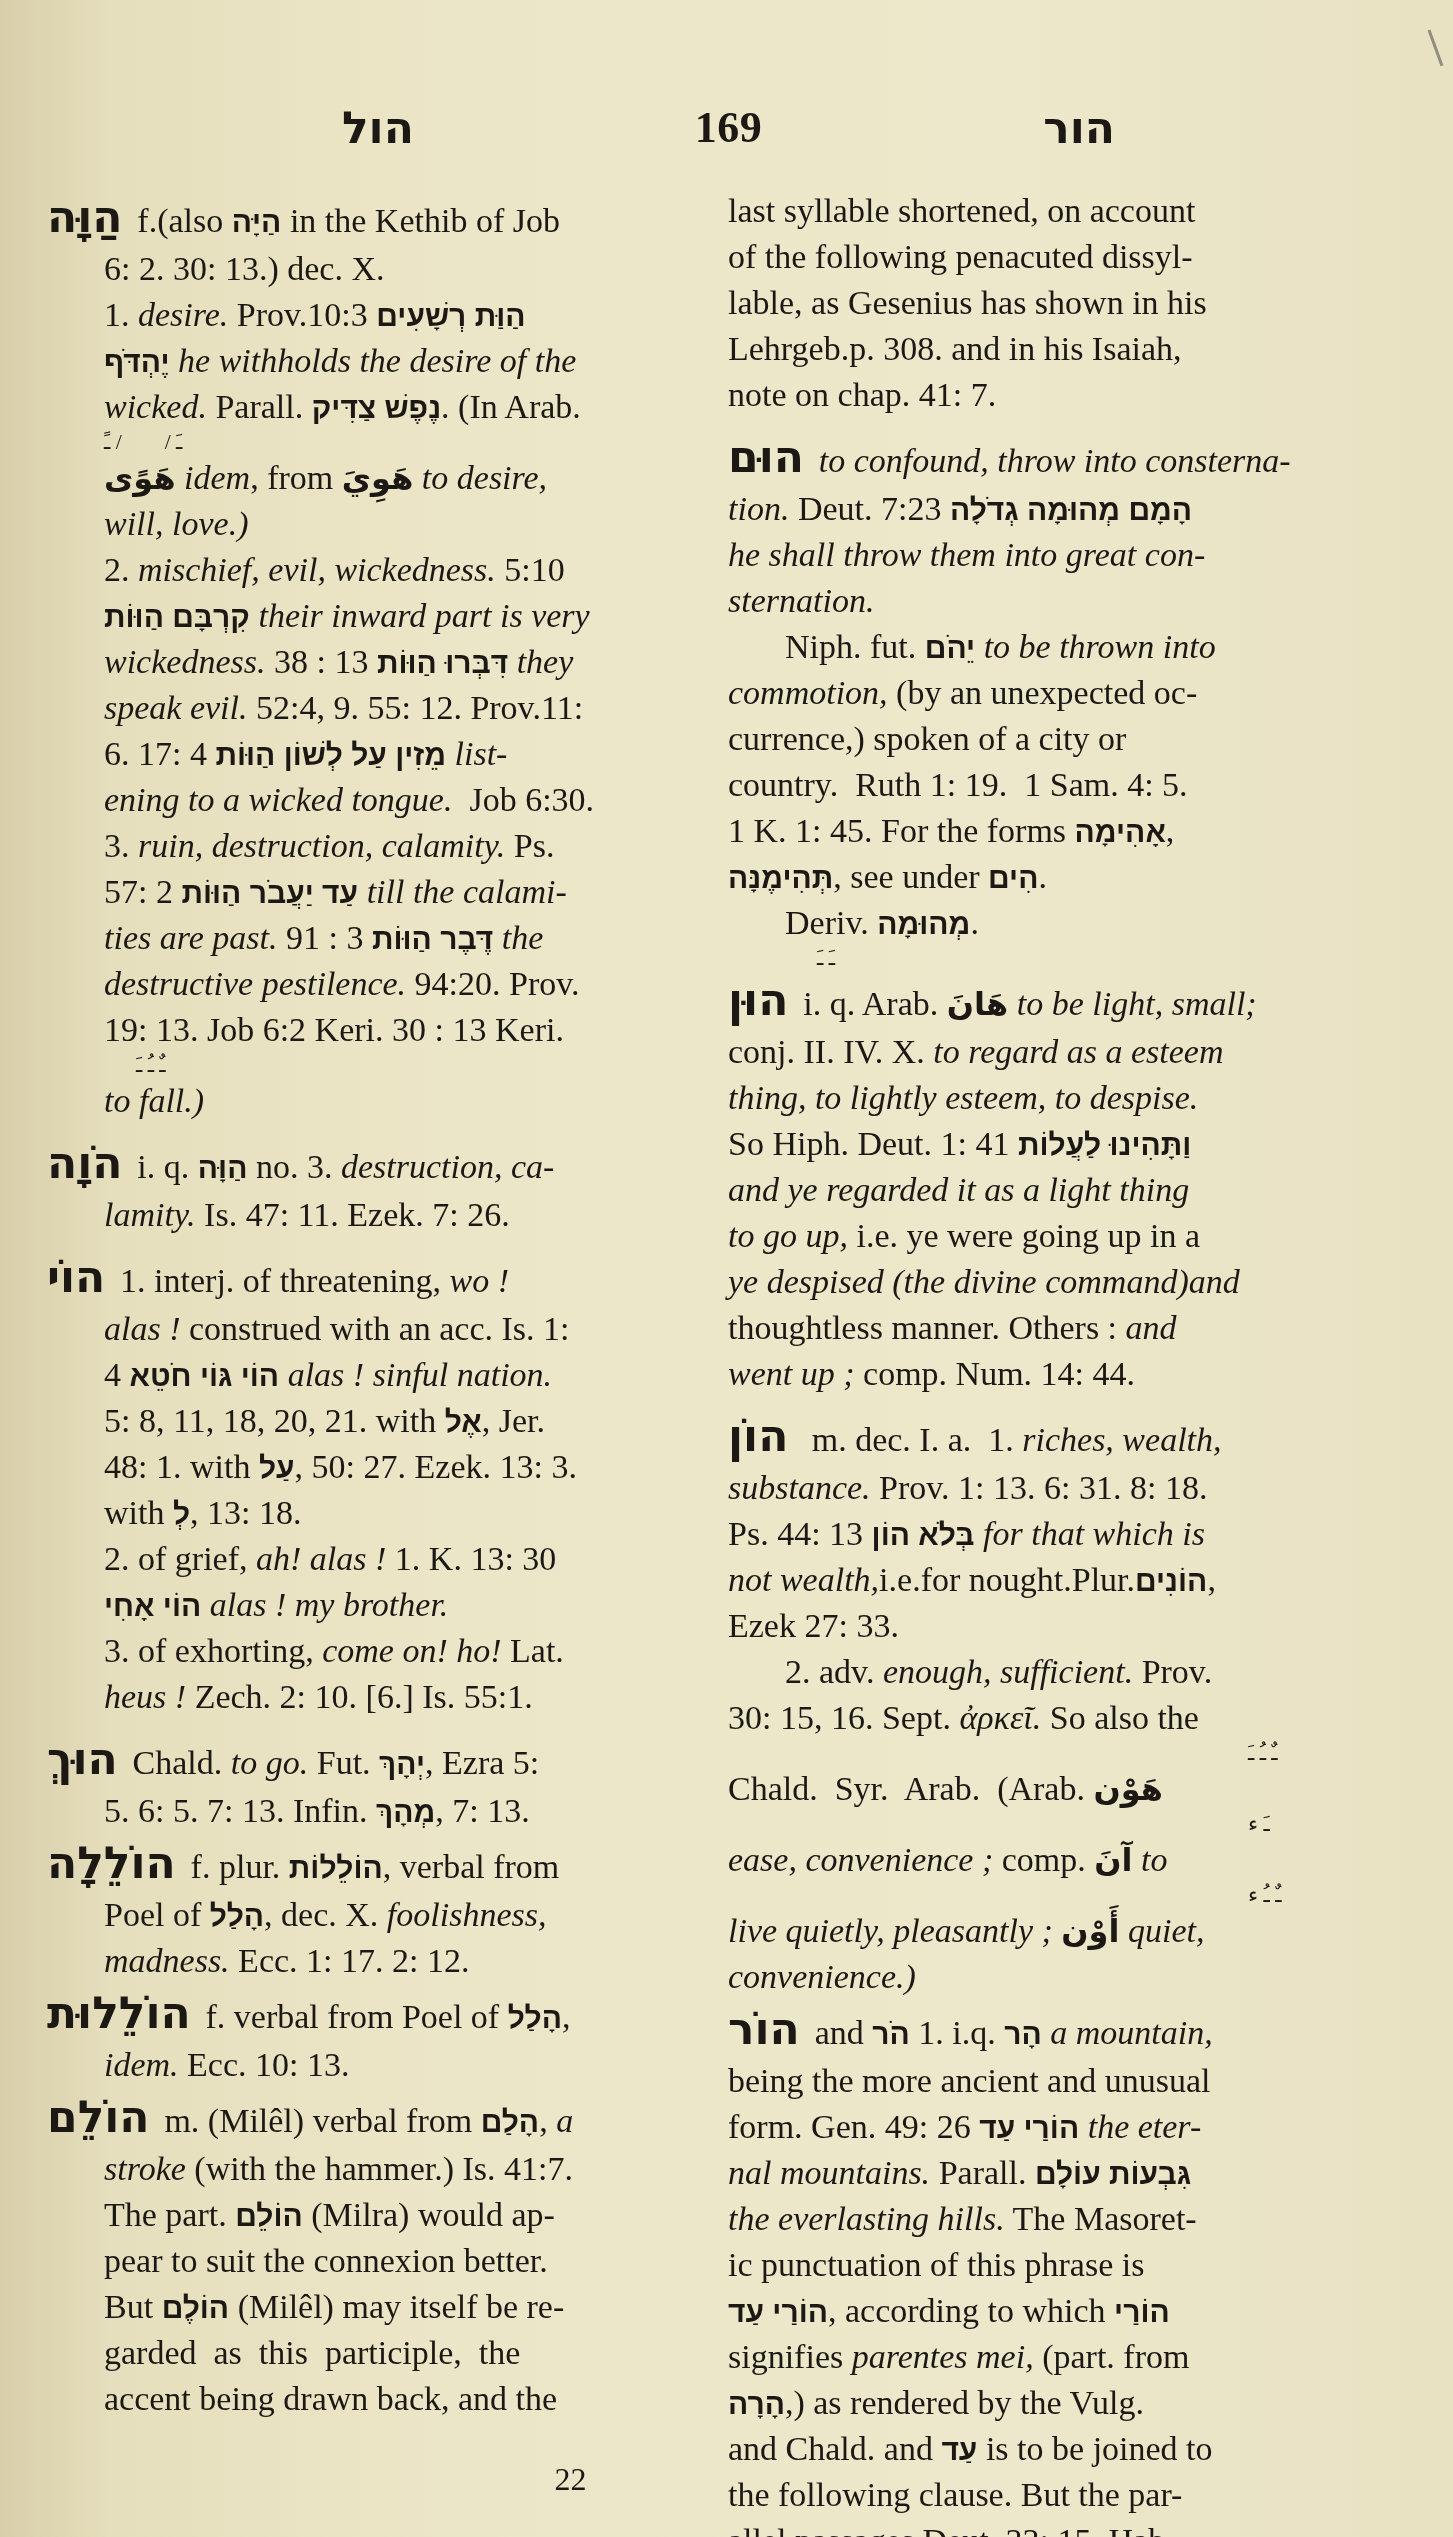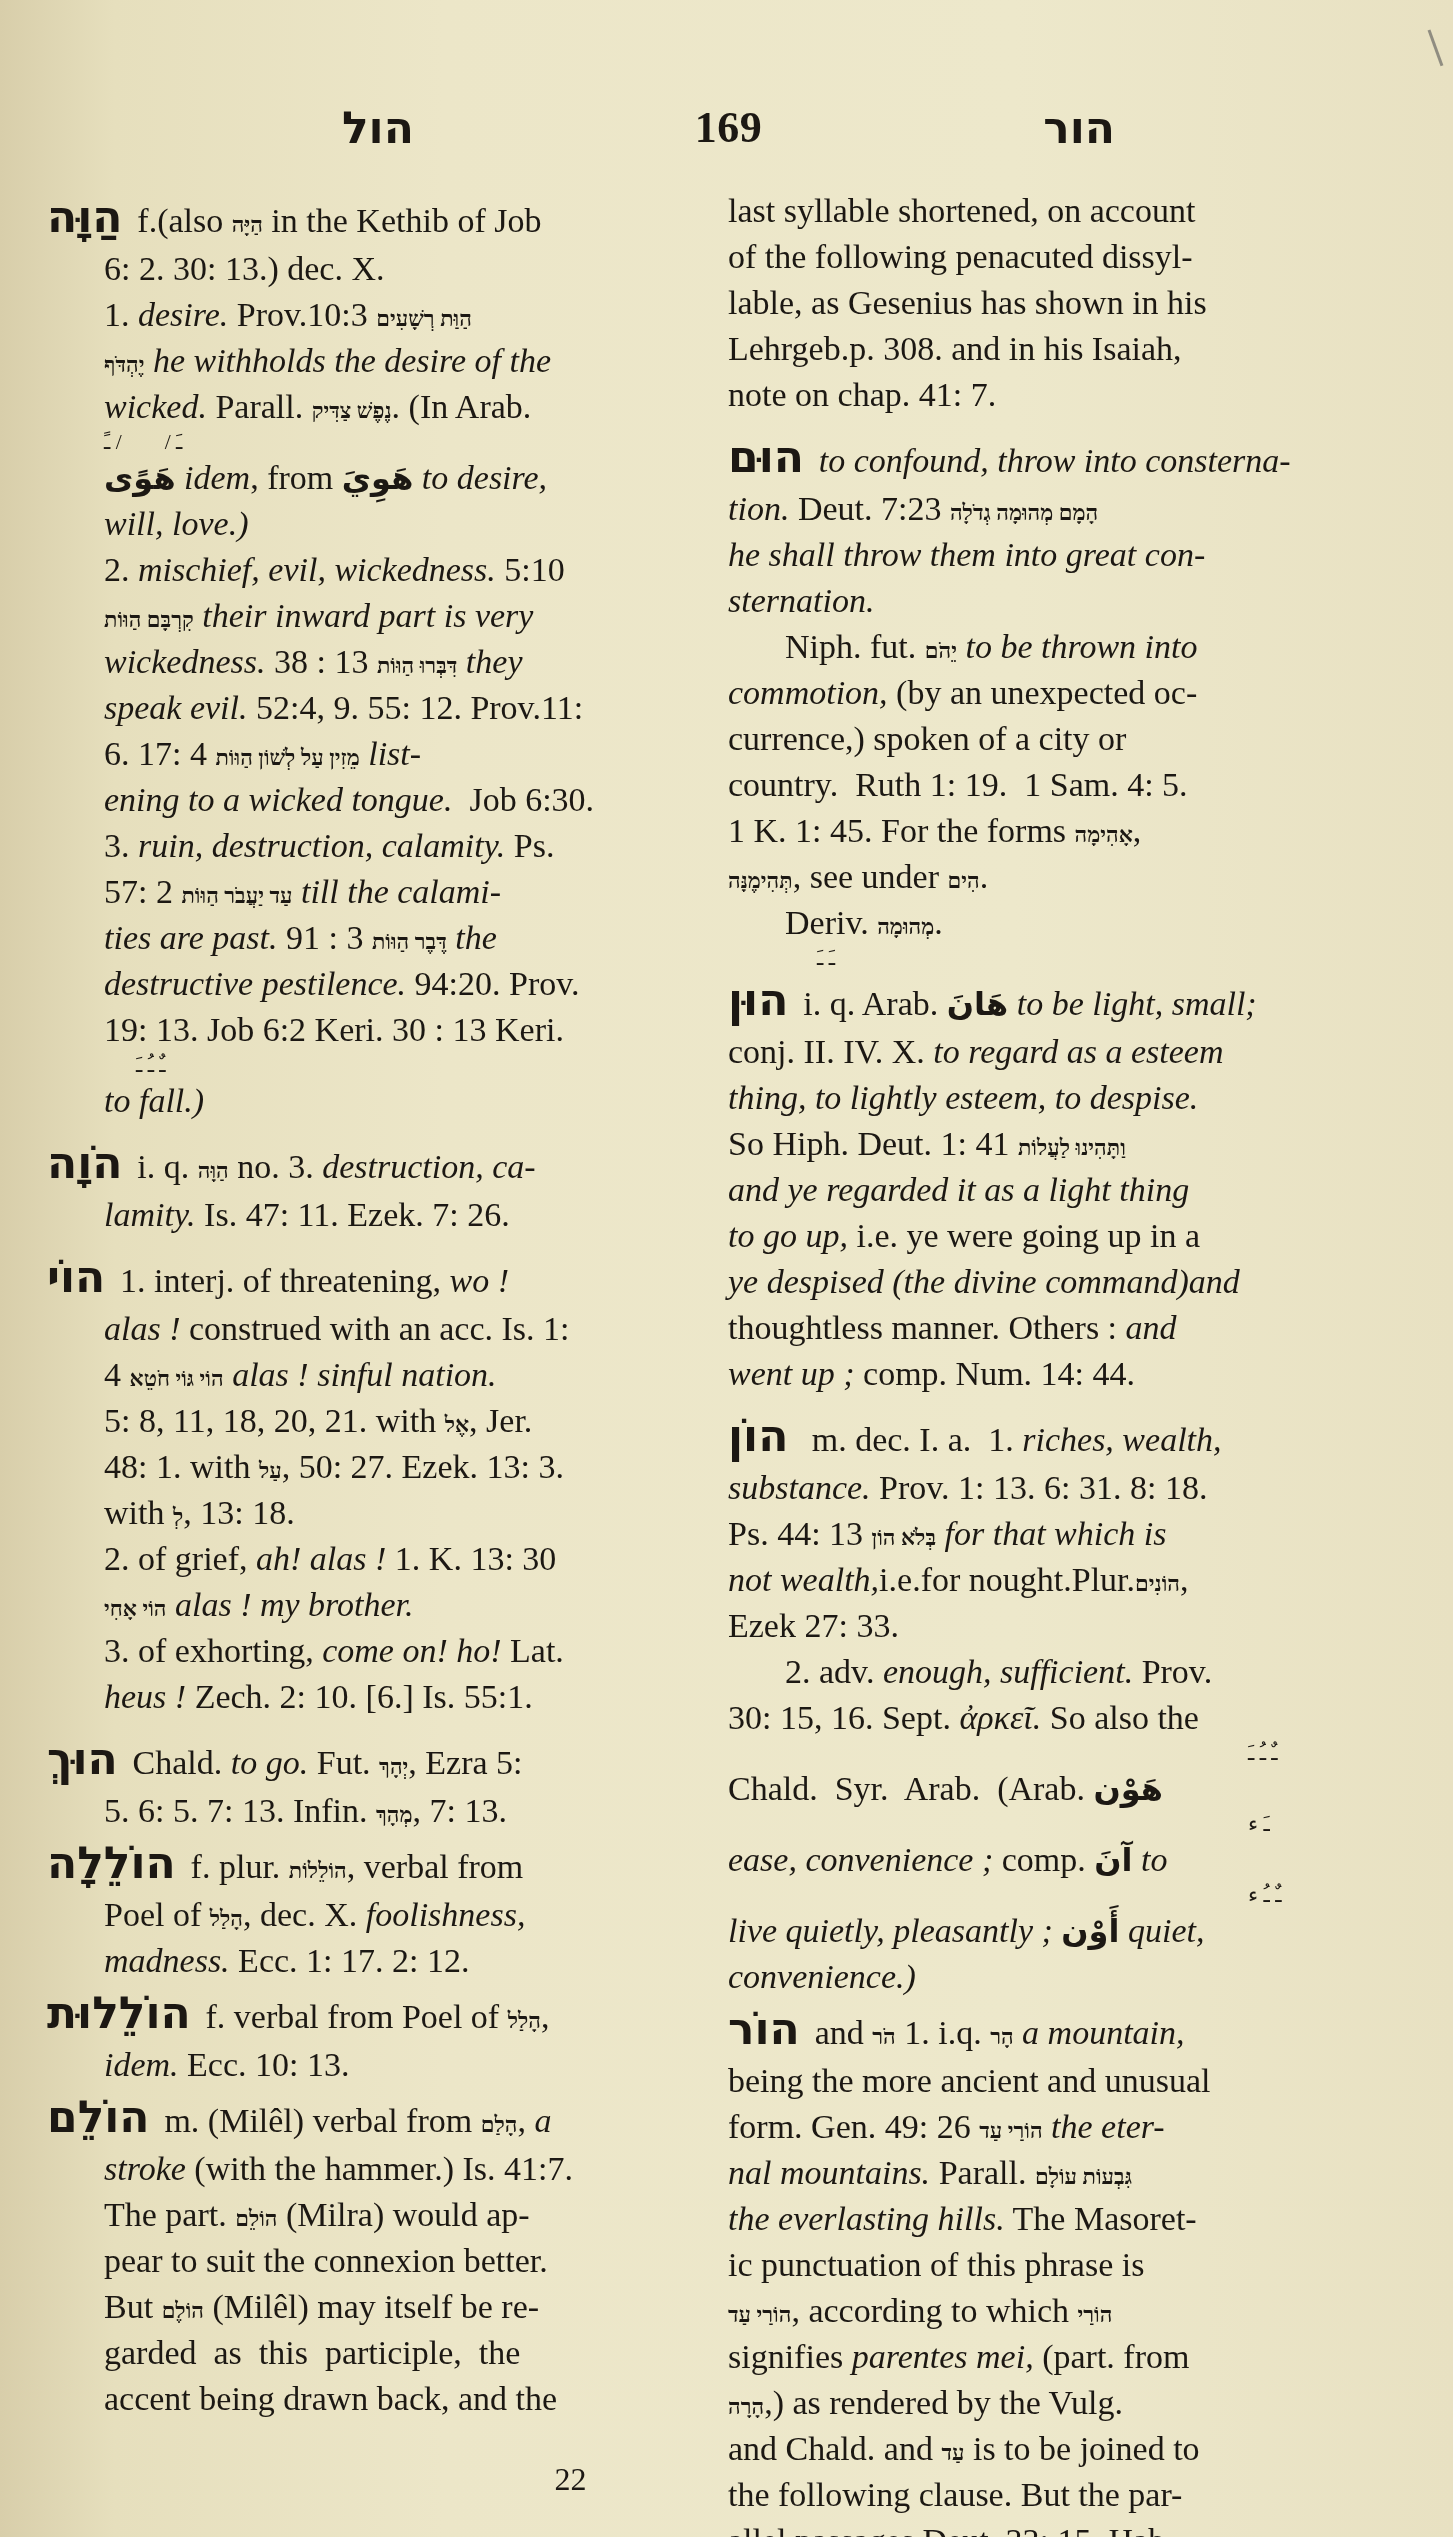--- a/index.html
+++ b/index.html
@@ -30,21 +30,21 @@
   .line.indent { padding-left: 57px; }
   .line.indent2 { padding-left: 89px; }
   .line.tall { height: 58px; line-height: 58px; }
   .line.arab-marks { height: 25px; line-height: 25px; font-size: 21.5px; letter-spacing: 7.6px; }
   .line.gap { margin-top: 10px; }
   .hw {
     font-family: "DejaVu Sans", sans-serif; font-weight: bold; font-size: 44px;
     direction: rtl; unicode-bidi: isolate; display: inline-block; margin-right: 6.3px;
   }
   .he {
-    font-family: Liberation Serif, serif; font-size: 22px; font-weight: bold;
+    font-family: Liberation Sans, sans-serif; font-size: 30px; font-weight: bold;
     direction: rtl; unicode-bidi: isolate;
   }
   .ar { font-family: "DejaVu Sans", sans-serif; font-size: 32px; font-weight: bold; direction: rtl; unicode-bidi: isolate; }
   .it { font-style: italic; }
   .signature {
     position: absolute; top: 2445px; left: 507px; width: 127px; text-align: center;
     font-size: 32px;
   }
   .mark {
     position: absolute; top: 12.7px; left: 1434px; width: 2.5px; height: 38px;

